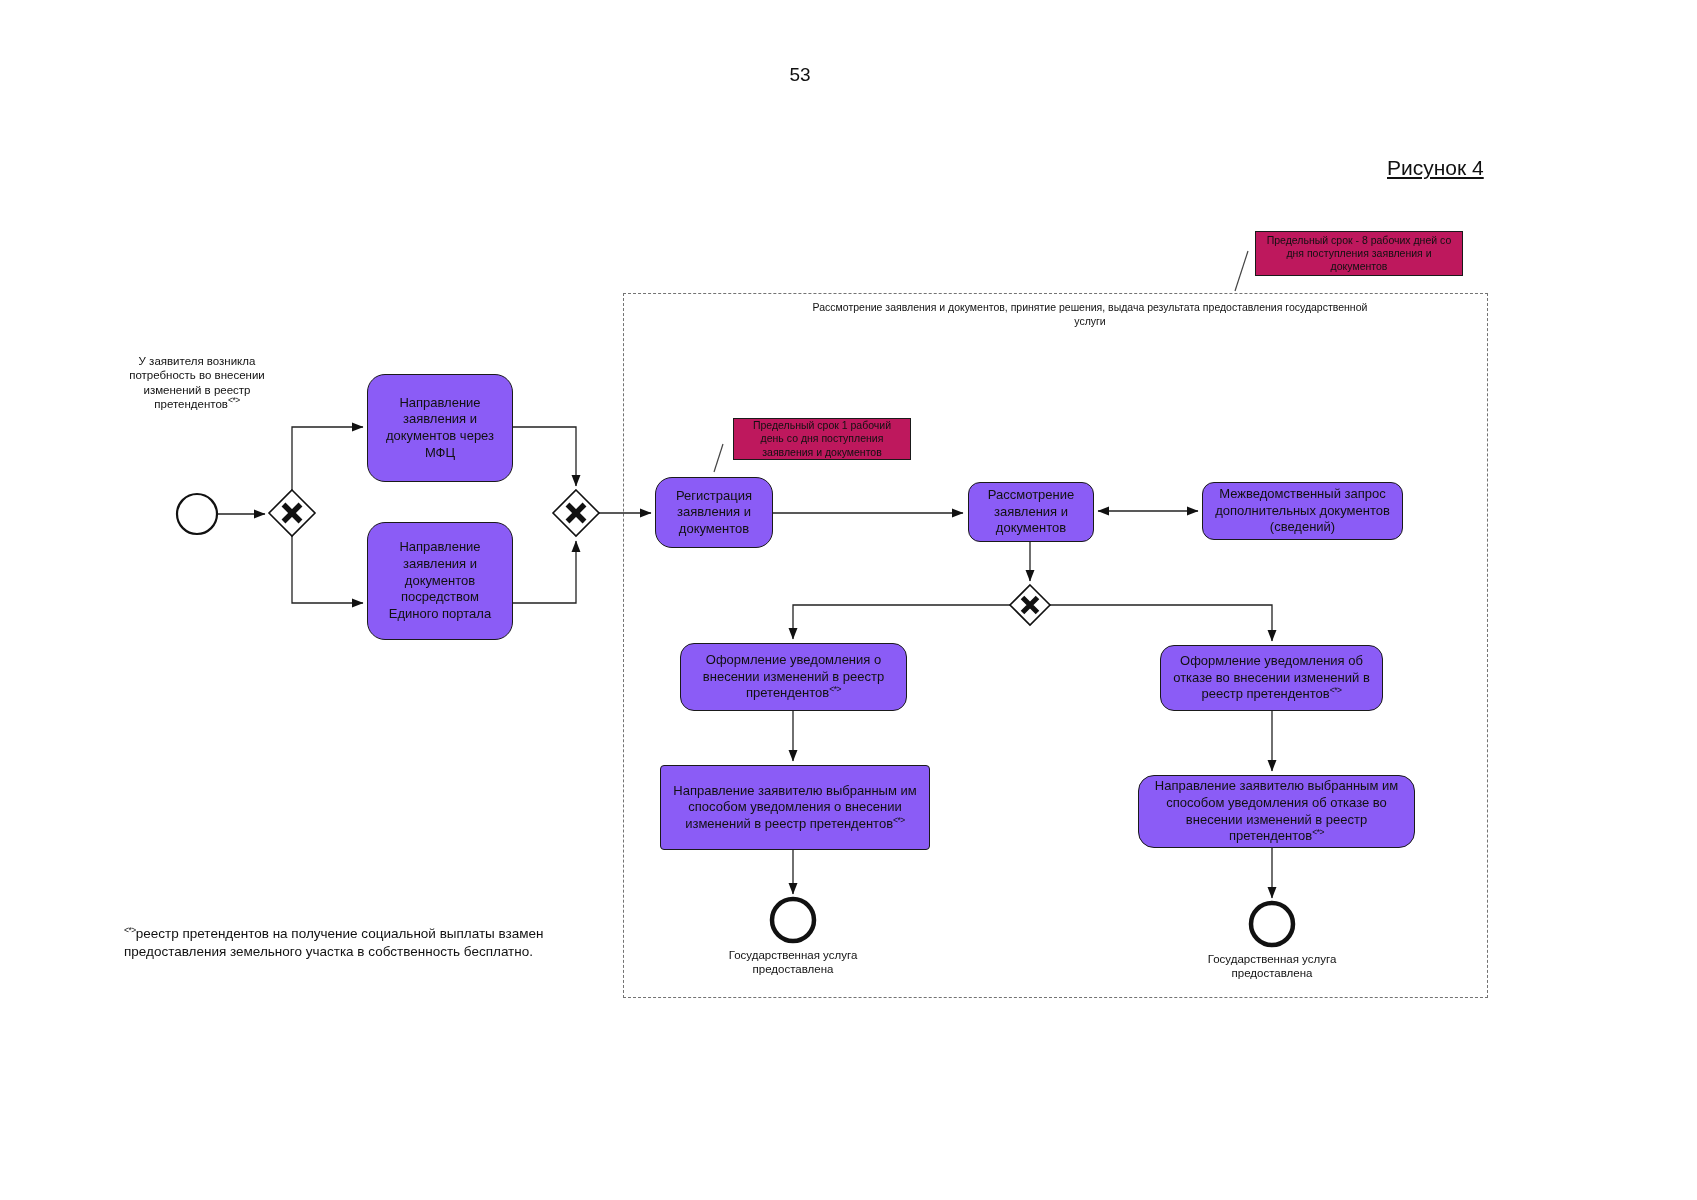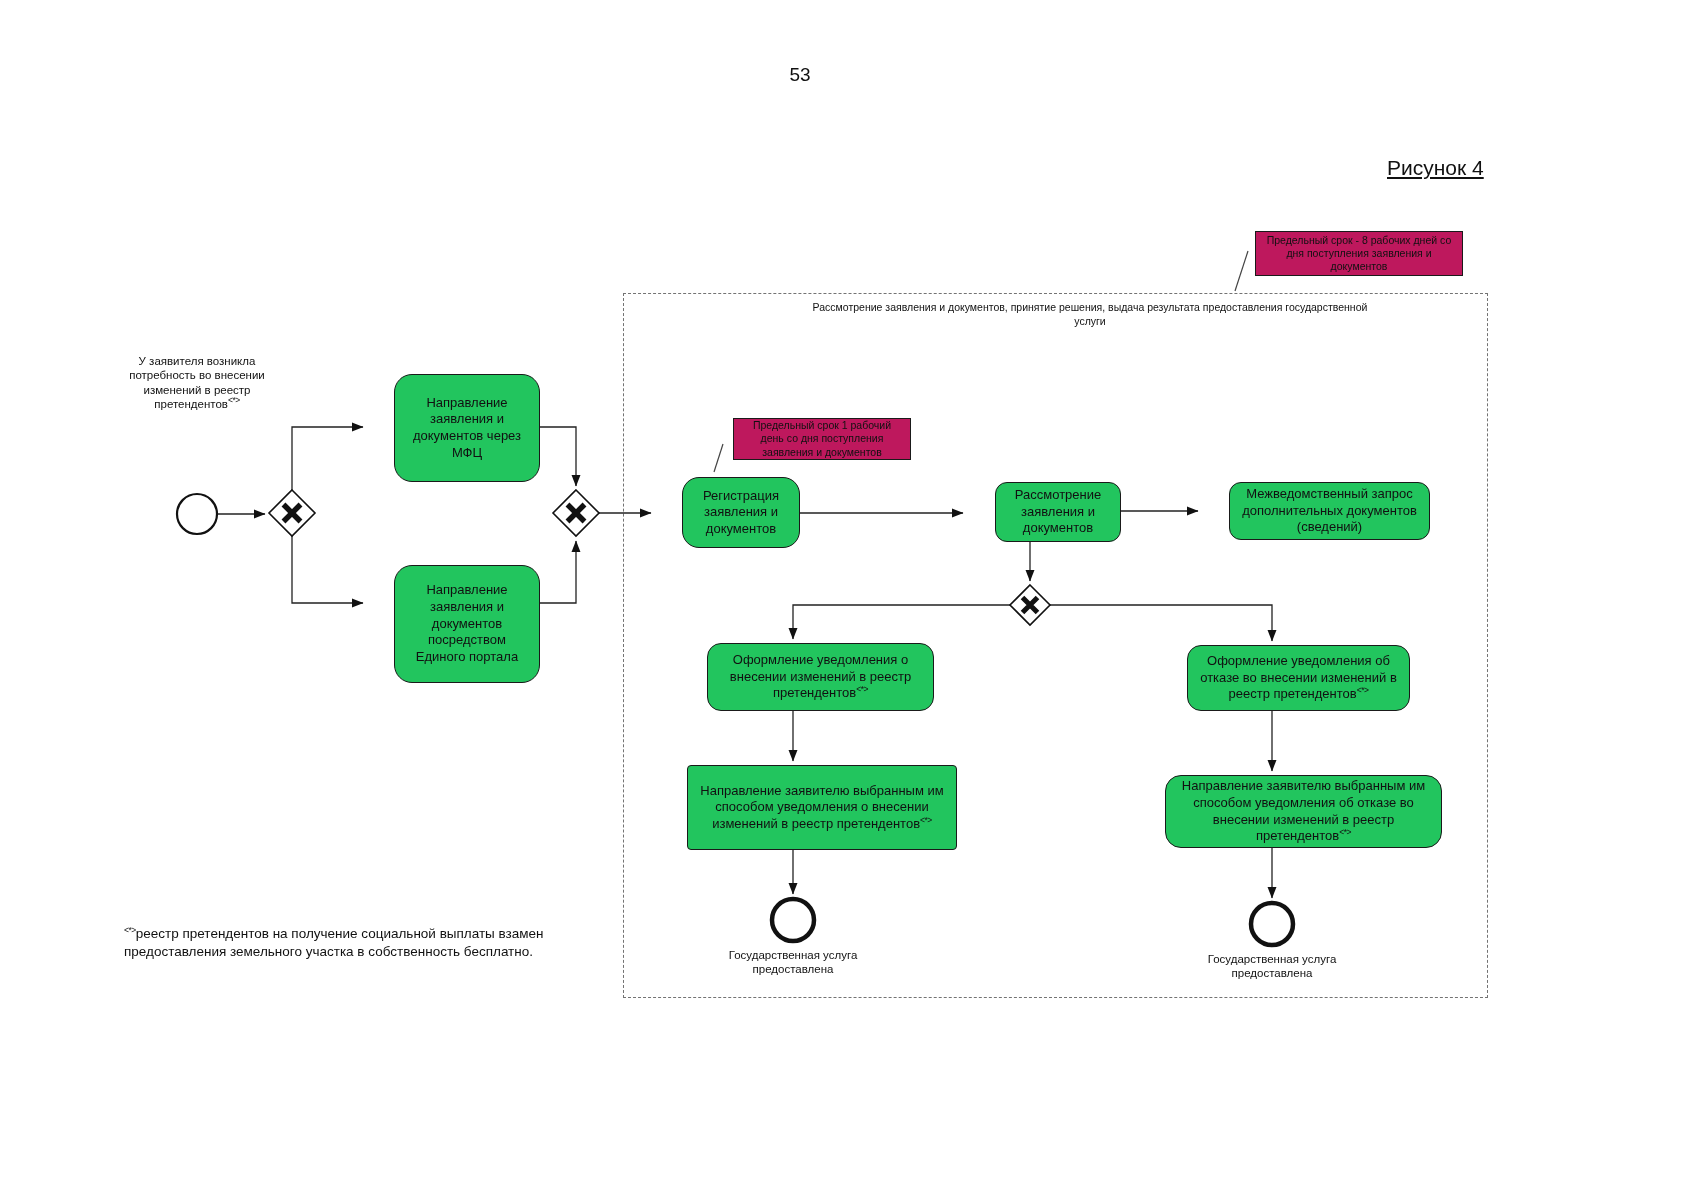--- a/index.html
+++ b/index.html
@@ -4,23 +4,23 @@
 <style>
   html,body{margin:0;padding:0;background:#ffffff;}
   .page{
     position:relative;width:1697px;height:1200px;background:#ffffff;
     font-family:"Liberation Sans",sans-serif;color:#111;overflow:hidden;
   }
   .abs{position:absolute;box-sizing:border-box;}
   .page-number{font-size:19px;text-align:center;}
   .figure-caption{font-size:21px;}
   .task{
-    border:1.6px solid #1a1a1a;border-radius:16px;background:#22c55e;
+    border:1.6px solid #1a1a1a;border-radius:16px;background:#8b5cf6;
     display:flex;align-items:center;justify-content:center;text-align:center;
-    font-size:13px;line-height:1.28;padding:20px 8px;z-index:3;margin-left:27px;
+    font-size:13px;line-height:1.28;padding:20px 8px;z-index:3;
   }
   .annotation{
     border:1.4px solid #1a1a1a;background:#be185d;font-size:10.5px;line-height:1.25;
     display:flex;align-items:center;justify-content:center;text-align:center;
     padding:20px 6px;z-index:3;
   }
   .subprocess{
     border:1.6px dashed #737373;background:transparent;z-index:1;
   }
   .subprocess-title{
@@ -112,21 +112,21 @@
   </div>
 
   <div class="abs freelabel" style="left:117px;top:354px;width:160px;">
     <span>У заявителя возникла потребность во внесении изменений в реестр претендентов</span><sup class="mk">&lt;*&gt;</sup>
   </div>
 
   <div class="abs task" style="left:367px;top:374px;width:146px;height:108px;border-radius:18px;">
     <span>Направление заявления и документов через МФЦ</span>
   </div>
 
-  <div class="abs task" style="left:367px;top:565px;width:146px;height:118px;border-radius:18px;justify-content:center;">
+  <div class="abs task" style="left:367px;top:522px;width:146px;height:118px;border-radius:18px;justify-content:center;">
     <span>Направление заявления и документов посредством Единого портала</span>
   </div>
 
   <div class="abs task" style="left:655px;top:477px;width:118px;height:71px;border-radius:17px;">
     <span>Регистрация заявления и документов</span>
   </div>
 
   <div class="abs task" style="left:968px;top:482px;width:126px;height:60px;border-radius:12px;justify-content:flex-end;">
     <span>Рассмотрение заявления и документов</span>
   </div>

